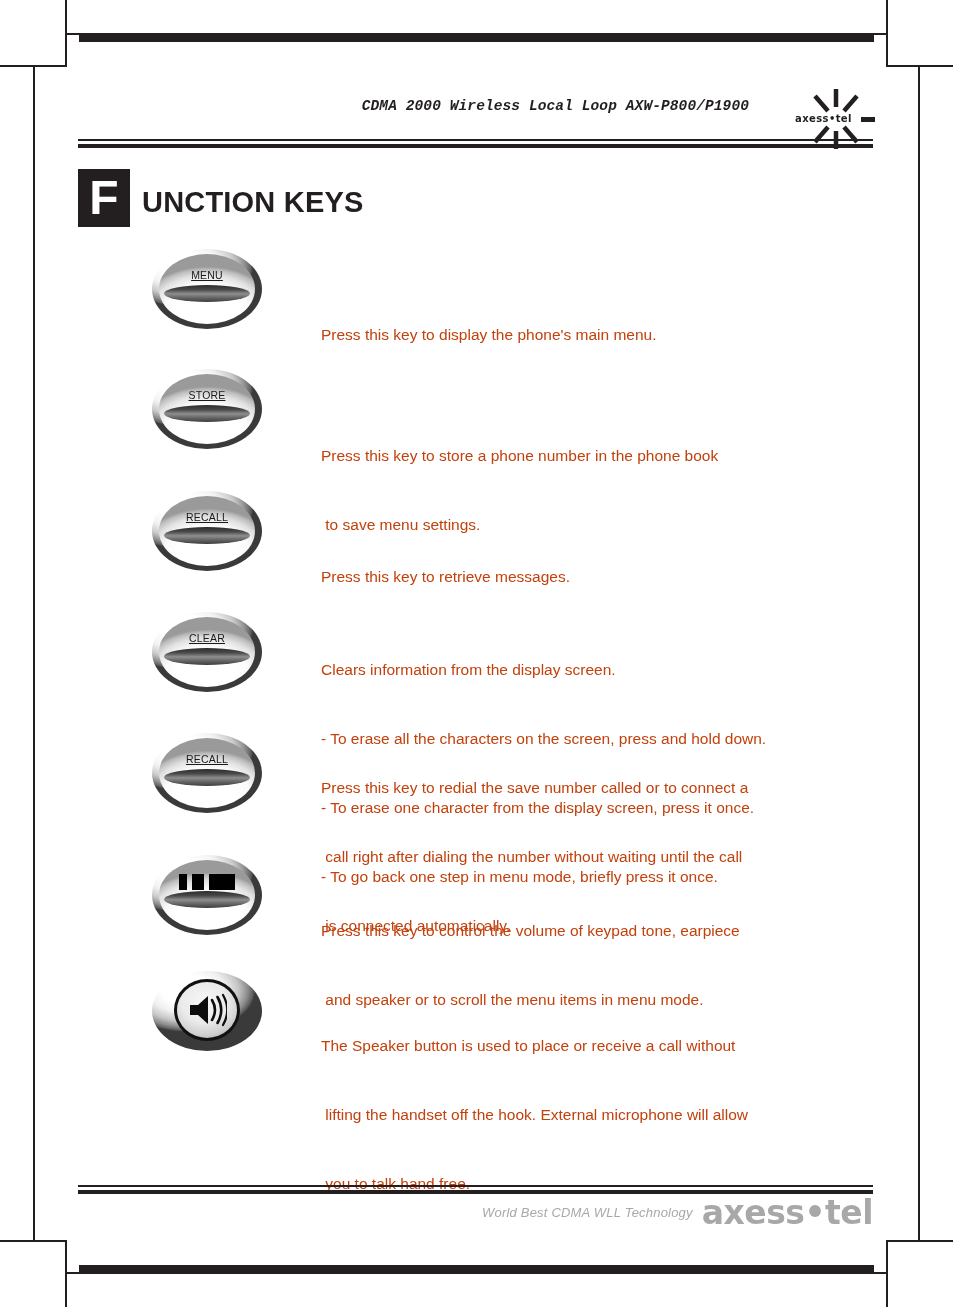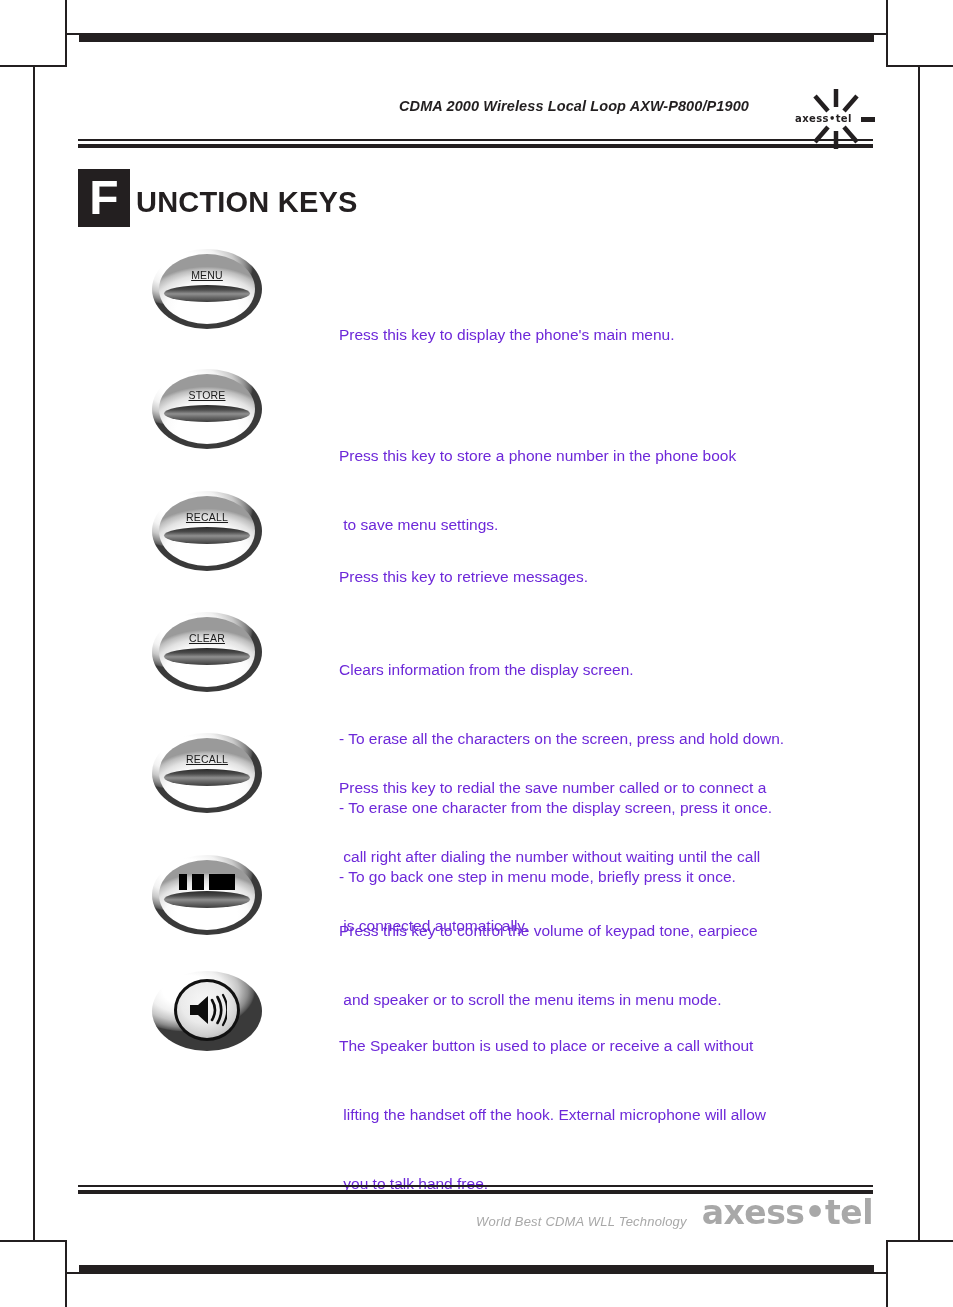--- a/index.html
+++ b/index.html
@@ -36,21 +36,21 @@
     position: absolute;
     left: 78px;
     top: 88px;
     width: 795px;
     height: 60px;
   }
   .header-title {
     position: absolute;
     right: 124px;
     top: 10px;
-    font-family: Liberation Sans, sans-serif;
+    font-family: Liberation Mono, monospace;
     font-style: italic;
     font-weight: bold;
     font-size: 14.5px;
     color: #231f20;
     white-space: nowrap;
     letter-spacing: 0.1px;
   }
   .header-logo {
     position: absolute;
     right: 0px;
@@ -114,45 +114,44 @@
     justify-content: center;
     font-size: 48px;
     font-weight: bold;
     line-height: 1;
     letter-spacing: 0;
   }
   .title-rest {
     font-size: 29px;
     font-weight: bold;
     color: #231f20;
-    margin-left: 6px;
+    margin-left: 12px;
     letter-spacing: 0.2px;
     padding-top: 8px;
   }
 
   
   .key-row {
     position: absolute;
     left: 0;
     width: 953px;
   }
   .key-button {
     position: absolute;
     left: 152px;
     width: 110px;
     height: 80px;
   }
   .key-desc {
     position: absolute;
     left: 321px;
     font-size: 15.5px;
-    color: #6d28d9;
+    color: #c2410c;
     line-height: 23px;
     white-space: pre;
-    margin-left: 18px;
   }
   .key-desc .ln { display: block; }
 
   
   .oval-outer {
     position: absolute;
     left: 0; top: 0;
     width: 110px;
     height: 80px;
     border-radius: 50%;
@@ -239,22 +238,22 @@
     left: 78px;
     width: 795px;
   }
   .footer-rule .r1 { position:absolute; left:0; top:0; width:100%; height:2px; background:#231f20; }
   .footer-rule .r2 { position:absolute; left:0; top:5px; width:100%; height:4px; background:#231f20; }
   .footer-content {
     position: absolute;
     right: 80px;
     top: 1196px;
     display: flex;
-    align-items: flex-end;
-    gap: 15px;
+    align-items: center;
+    gap: 9px;
   }
   .footer-tagline {
     font-family: "Liberation Sans", sans-serif;
     font-style: italic;
     font-size: 13px;
     color: #a8a8a8;
     letter-spacing: 0.2px;
     white-space: nowrap;
   }
   .footer-brand {

